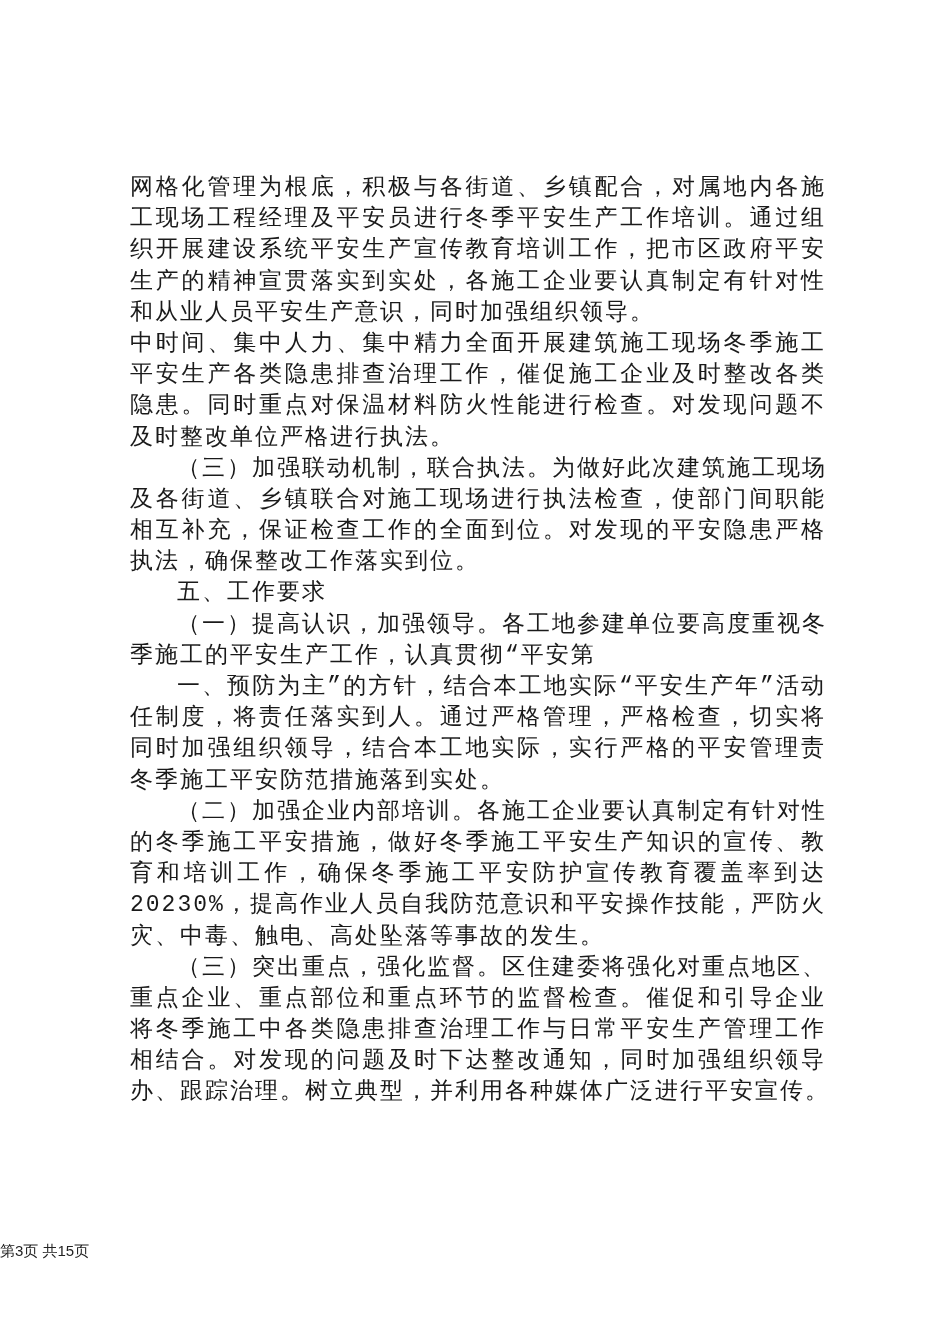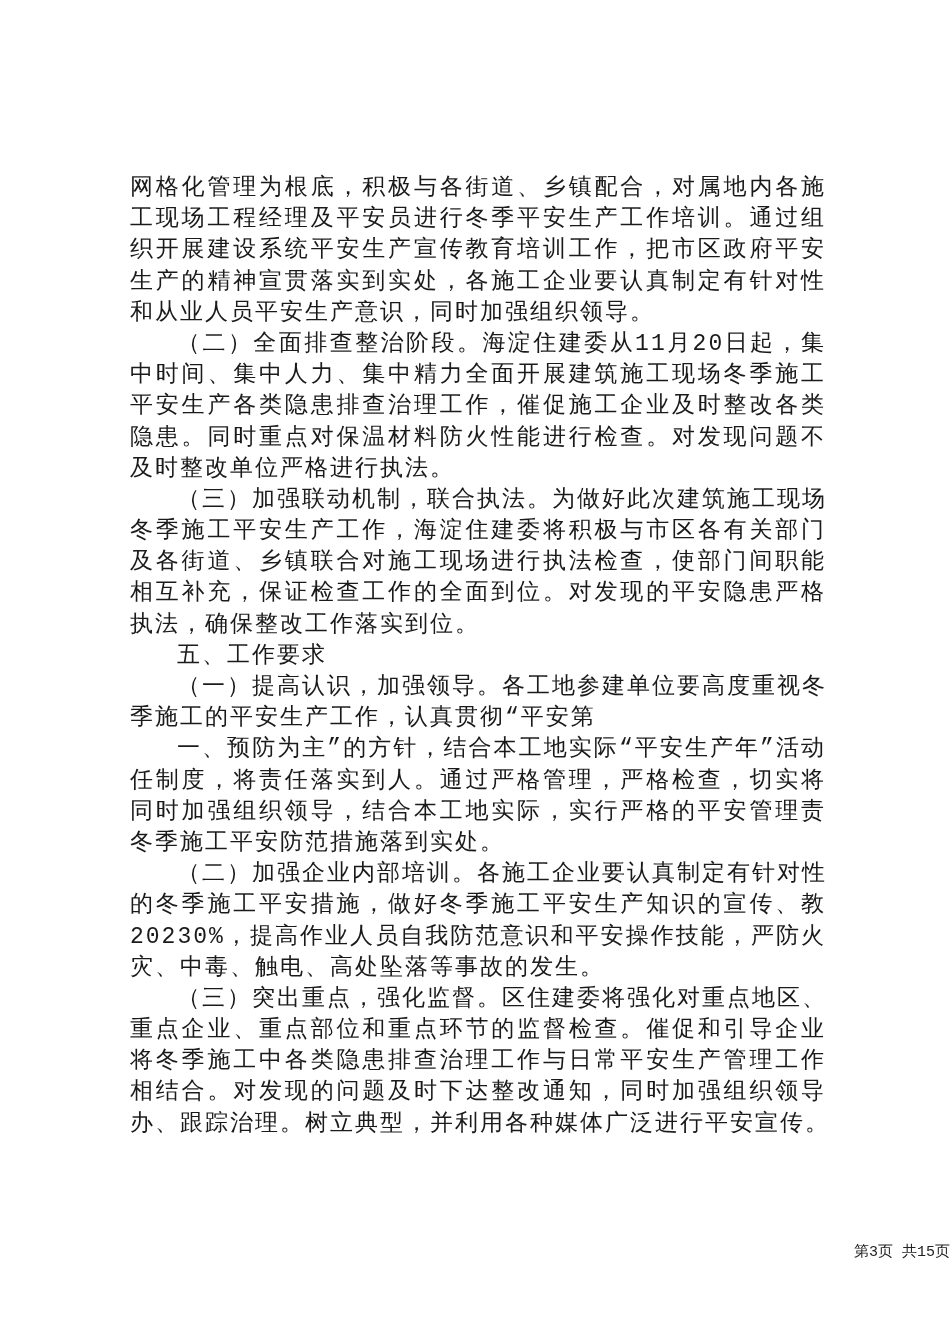--- a/index.html
+++ b/index.html
@@ -3,58 +3,57 @@
 <meta charset="utf-8">
 <style>
   html, body { margin: 0; padding: 0; background: #ffffff; }
   body { width: 950px; height: 1344px; position: relative; overflow: hidden;
          font-family: "DejaVu Serif", "Liberation Serif", serif; color: #1a1a1a; }
   .page { position: absolute; left: 130px; top: 173px; width: 696px; }
   .line { height: 31.2px; line-height: 31.2px; font-size: 23px; white-space: nowrap;
           text-align: justify; text-align-last: justify; letter-spacing: 2px; font-family: Liberation Mono, monospace; }
   .line.last { text-align-last: left; }
   .line.indent { padding-left: 47px; }
-  .footer { position: absolute; top: 1242px; left: 0; width: 950px; text-align: right;
-            font-size: 15px; color: #222; font-family: Liberation Mono, monospace; }
+  .footer { position: absolute; top: 1242px; left: 0; width: 950px; text-align: left;
+            font-size: 15px; color: #222; font-family: Liberation Sans, sans-serif; }
 </style>
 </head>
 <body>
 
 <div class="page">
 
   <div class="line">网格化管理为根底，积极与各街道、乡镇配合，对属地内各施</div>
   <div class="line">工现场工程经理及平安员进行冬季平安生产工作培训。通过组</div>
   <div class="line">织开展建设系统平安生产宣传教育培训工作，把市区政府平安</div>
   <div class="line">生产的精神宣贯落实到实处，各施工企业要认真制定有针对性</div>
   <div class="line last">和从业人员平安生产意识，同时加强组织领导。</div>
 
-  <div class="line indent">（二）全面排查整治阶段。海淀住建委从11月20日起，集</div>
   <div class="line">中时间、集中人力、集中精力全面开展建筑施工现场冬季施工</div>
   <div class="line">平安生产各类隐患排查治理工作，催促施工企业及时整改各类</div>
   <div class="line">隐患。同时重点对保温材料防火性能进行检查。对发现问题不</div>
   <div class="line last">及时整改单位严格进行执法。</div>
 
   <div class="line indent">（三）加强联动机制，联合执法。为做好此次建筑施工现场</div>
-  <div class="line">冬季施工平安生产工作，海淀住建委将积极与市区各有关部门</div>
   <div class="line">及各街道、乡镇联合对施工现场进行执法检查，使部门间职能</div>
   <div class="line">相互补充，保证检查工作的全面到位。对发现的平安隐患严格</div>
   <div class="line last">执法，确保整改工作落实到位。</div>
 
   <div class="line last indent">五、工作要求</div>
 
   <div class="line indent">（一）提高认识，加强领导。各工地参建单位要高度重视冬</div>
   <div class="line last">季施工的平安生产工作，认真贯彻“平安第</div>
 
   <div class="line indent">一、预防为主”的方针，结合本工地实际“平安生产年”活动</div>
   <div class="line">任制度，将责任落实到人。通过严格管理，严格检查，切实将</div>
   <div class="line">同时加强组织领导，结合本工地实际，实行严格的平安管理责</div>
   <div class="line last">冬季施工平安防范措施落到实处。</div>
 
   <div class="line indent">（二）加强企业内部培训。各施工企业要认真制定有针对性</div>
   <div class="line">的冬季施工平安措施，做好冬季施工平安生产知识的宣传、教</div>
+  <div class="line">育和培训工作，确保冬季施工平安防护宣传教育覆盖率到达</div>
   <div class="line">20230%，提高作业人员自我防范意识和平安操作技能，严防火</div>
   <div class="line last">灾、中毒、触电、高处坠落等事故的发生。</div>
 
   <div class="line indent">（三）突出重点，强化监督。区住建委将强化对重点地区、</div>
   <div class="line">重点企业、重点部位和重点环节的监督检查。催促和引导企业</div>
   <div class="line">将冬季施工中各类隐患排查治理工作与日常平安生产管理工作</div>
   <div class="line">相结合。对发现的问题及时下达整改通知，同时加强组织领导</div>
   <div class="line">办、跟踪治理。树立典型，并利用各种媒体广泛进行平安宣传。</div>
 </div>
 

